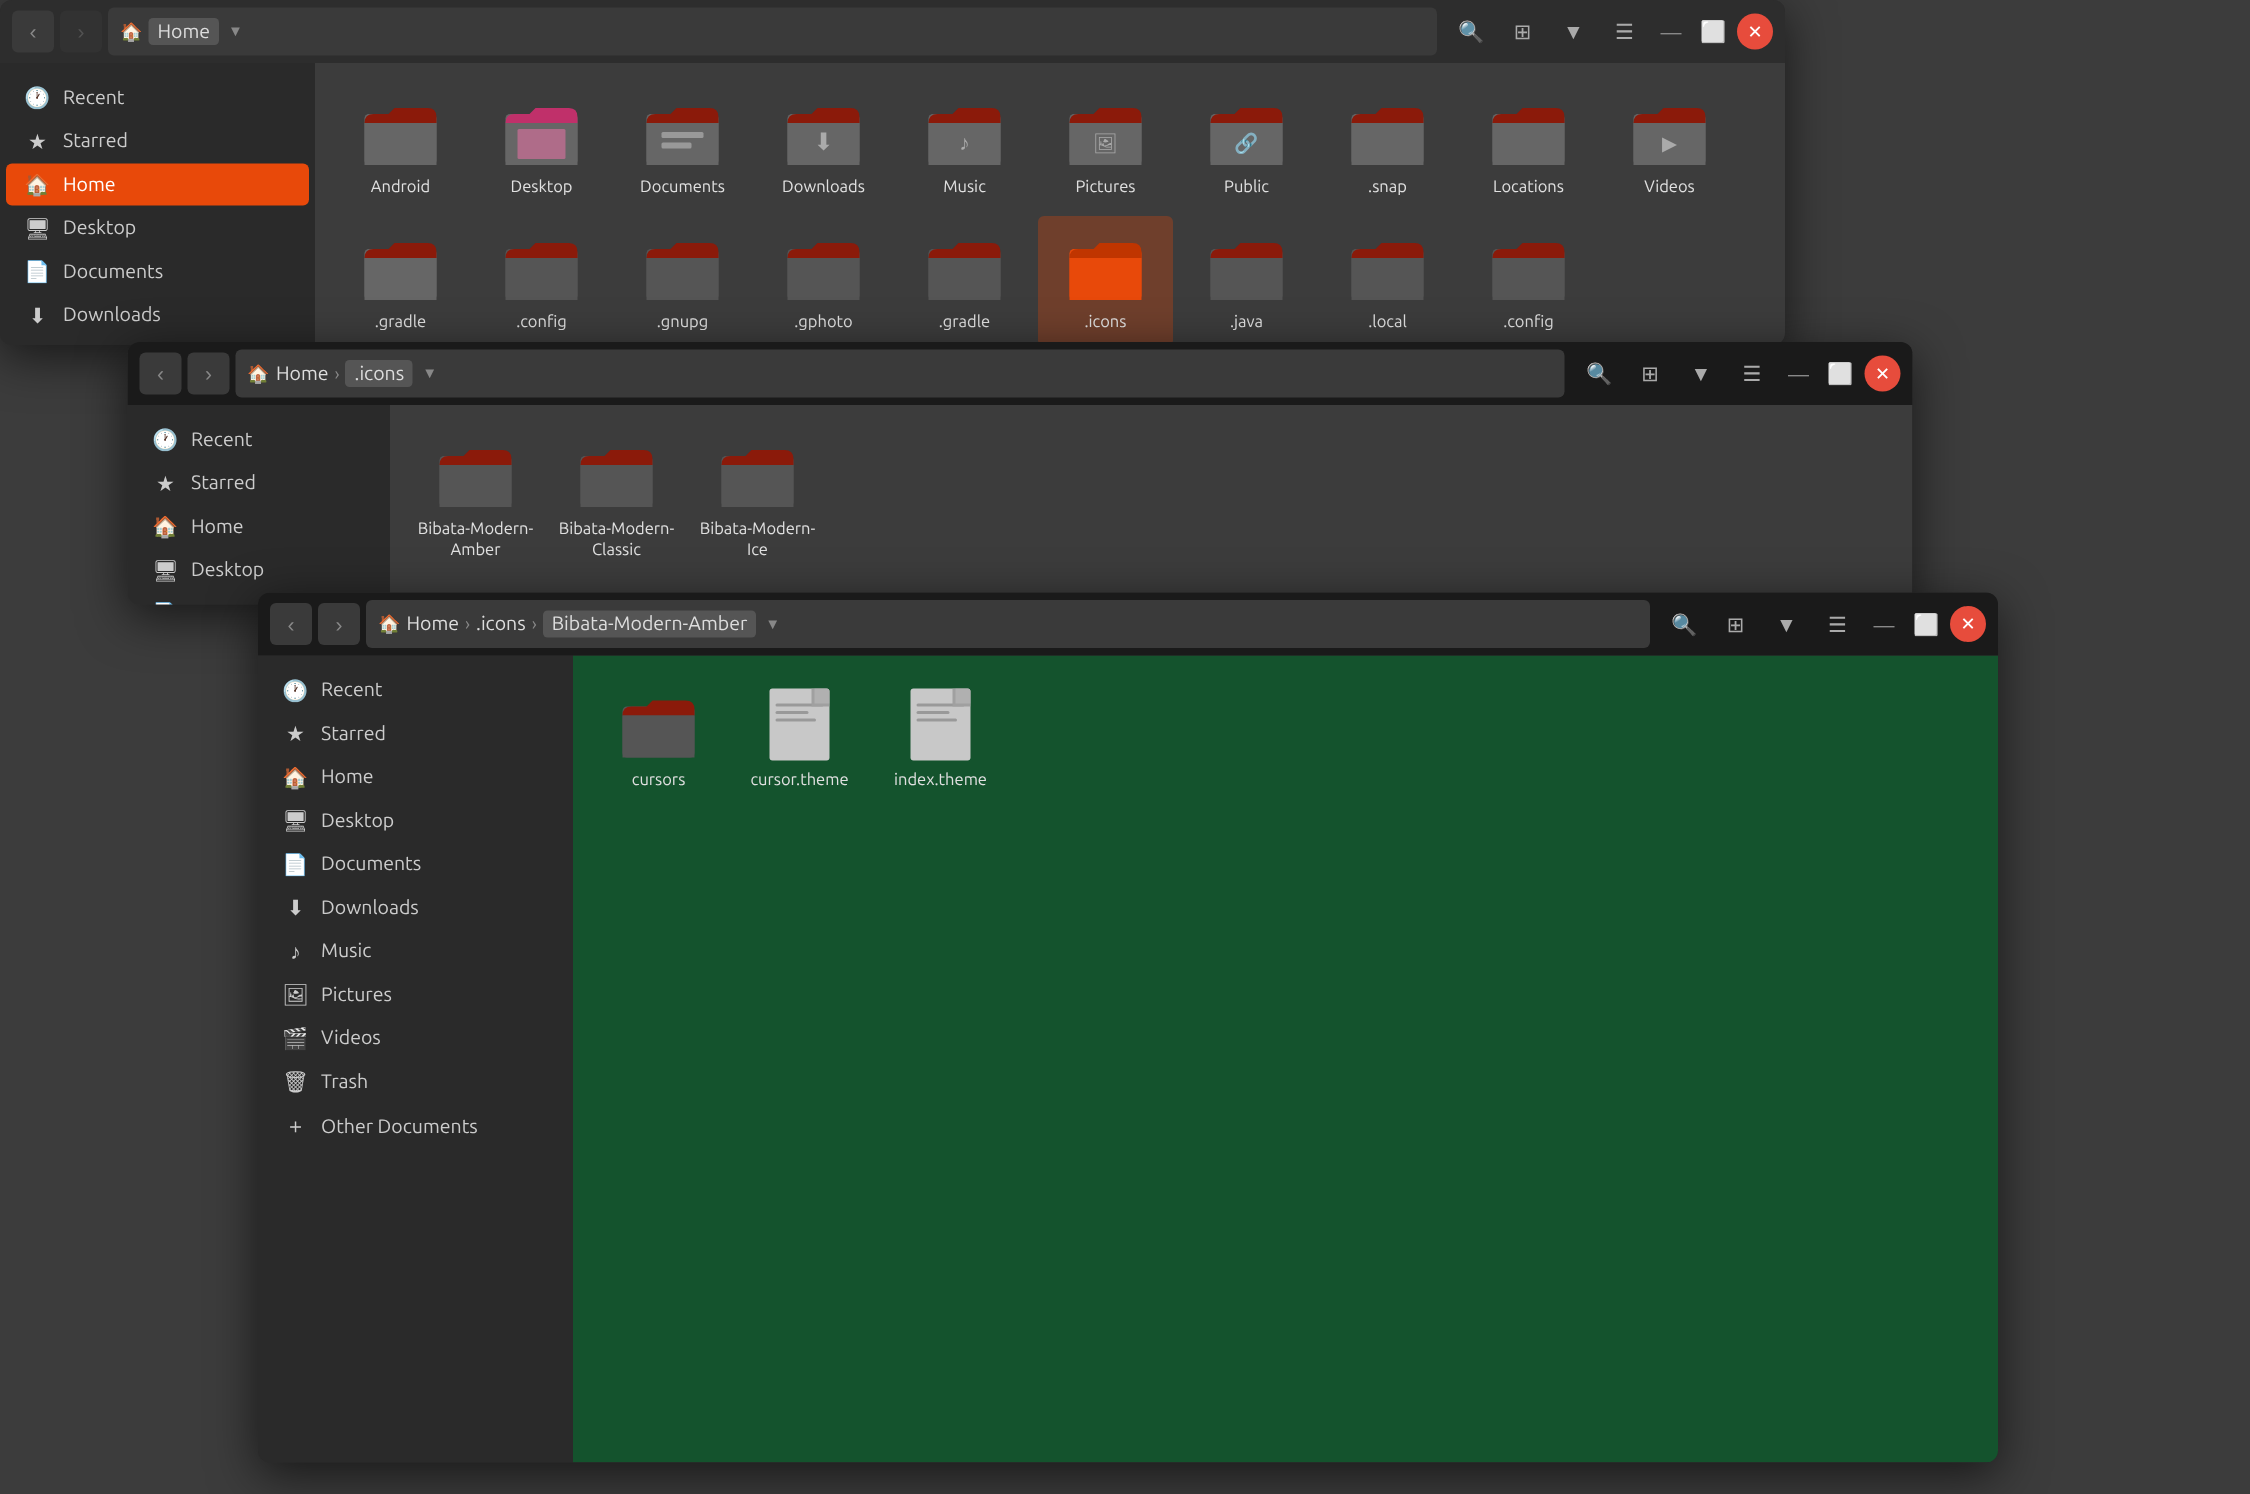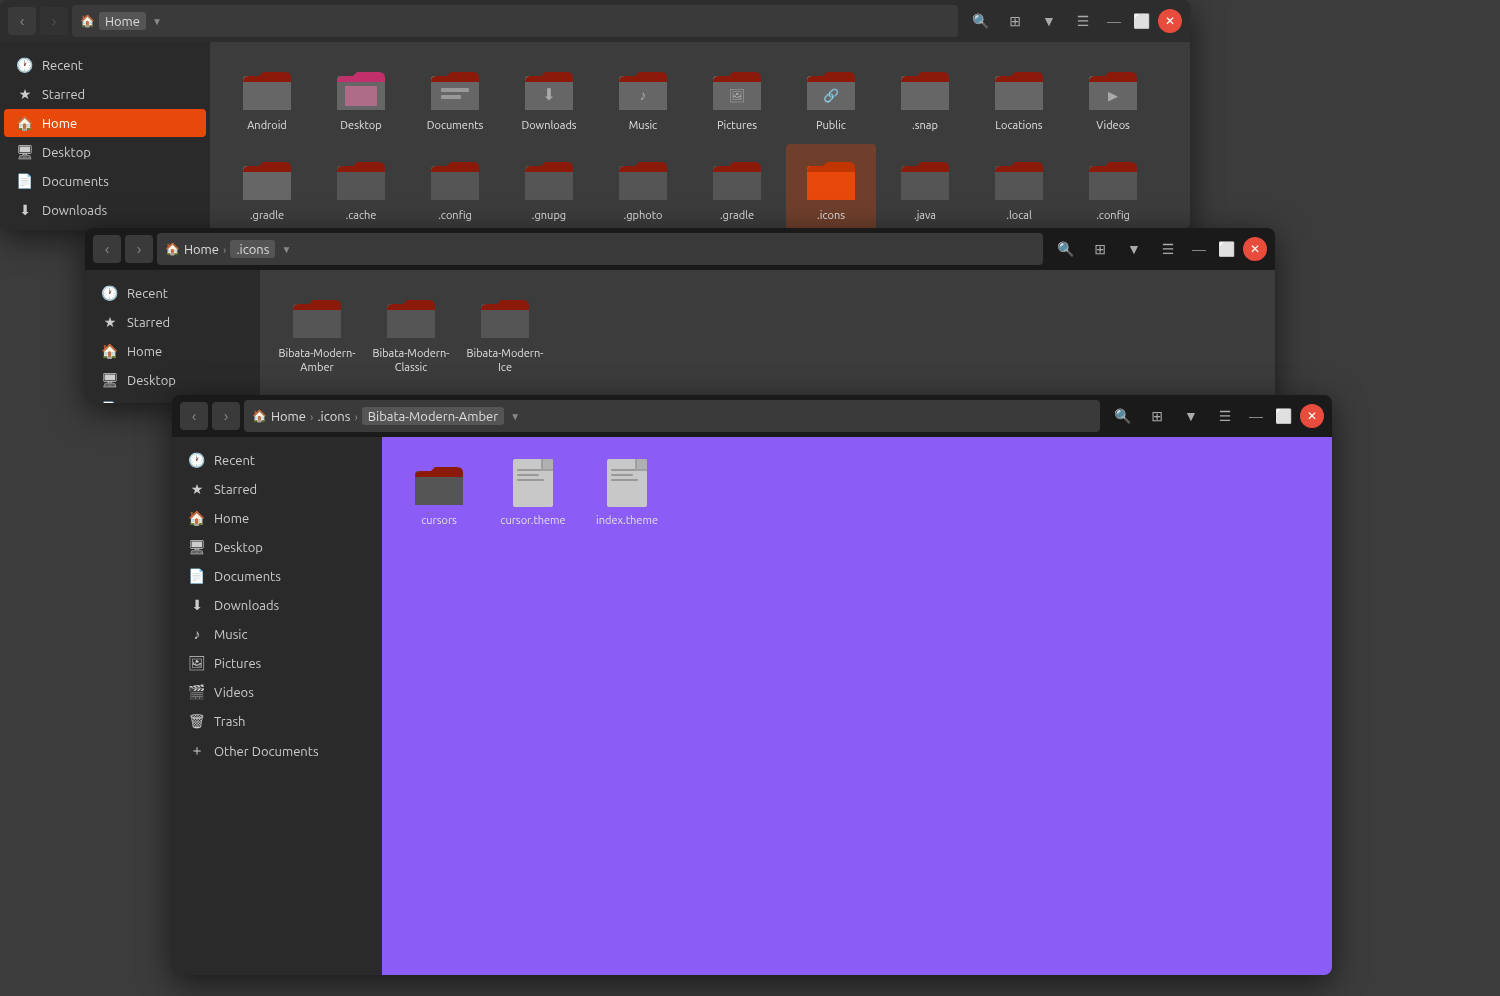--- a/index.html
+++ b/index.html
@@ -450,30 +450,20 @@
       </div>
 
       <div class="file-item">
         <div class="file-icon-img">
           <svg class="folder-svg" viewBox="0 0 52 52" fill="none">
             <rect x="2" y="14" width="48" height="34" rx="3" fill="#555"></rect>
             <path d="M2 20 Q2 14 8 14 L18 14 L22 10 L44 10 Q50 10 50 16 L50 20 Z" fill="#8B1A0A"></path>
             <rect x="2" y="20" width="48" height="28" fill="#555"></rect>
           </svg>
         </div>
-        <span class="file-name">.cache</span>
-      </div>
-      <div class="file-item">
-        <div class="file-icon-img">
-          <svg class="folder-svg" viewBox="0 0 52 52" fill="none">
-            <rect x="2" y="14" width="48" height="34" rx="3" fill="#555"></rect>
-            <path d="M2 20 Q2 14 8 14 L18 14 L22 10 L44 10 Q50 10 50 16 L50 20 Z" fill="#8B1A0A"></path>
-            <rect x="2" y="20" width="48" height="28" fill="#555"></rect>
-          </svg>
-        </div>
         <span class="file-name">.config</span>
       </div>
       <div class="file-item">
         <div class="file-icon-img">
           <svg class="folder-svg" viewBox="0 0 52 52" fill="none">
             <rect x="2" y="14" width="48" height="34" rx="3" fill="#555"></rect>
             <path d="M2 20 Q2 14 8 14 L18 14 L22 10 L44 10 Q50 10 50 16 L50 20 Z" fill="#8B1A0A"></path>
             <rect x="2" y="20" width="48" height="28" fill="#555"></rect>
           </svg>
         </div>
@@ -691,21 +681,21 @@
       </div>
       <div class="sidebar-item">
         <span class="s-icon">🗑</span>
         <span class="s-label">Trash</span>
       </div>
       <div class="sidebar-item">
         <span class="s-icon">＋</span>
         <span class="s-label">Other Documents</span>
       </div>
     </div>
-    <div class="file-grid" style="background:#8b5cf6;">
+    <div class="file-grid" style="background:#14532d;">
       <div class="file-item">
         <div class="file-icon-img">
           <svg class="folder-svg" viewBox="0 0 52 52" fill="none">
             <rect x="2" y="14" width="48" height="34" rx="3" fill="#555"></rect>
             <path d="M2 20 Q2 14 8 14 L18 14 L22 10 L44 10 Q50 10 50 16 L50 20 Z" fill="#8B1A0A"></path>
             <rect x="2" y="20" width="48" height="28" fill="#555"></rect>
           </svg>
         </div>
         <span class="file-name">cursors</span>
       </div>

